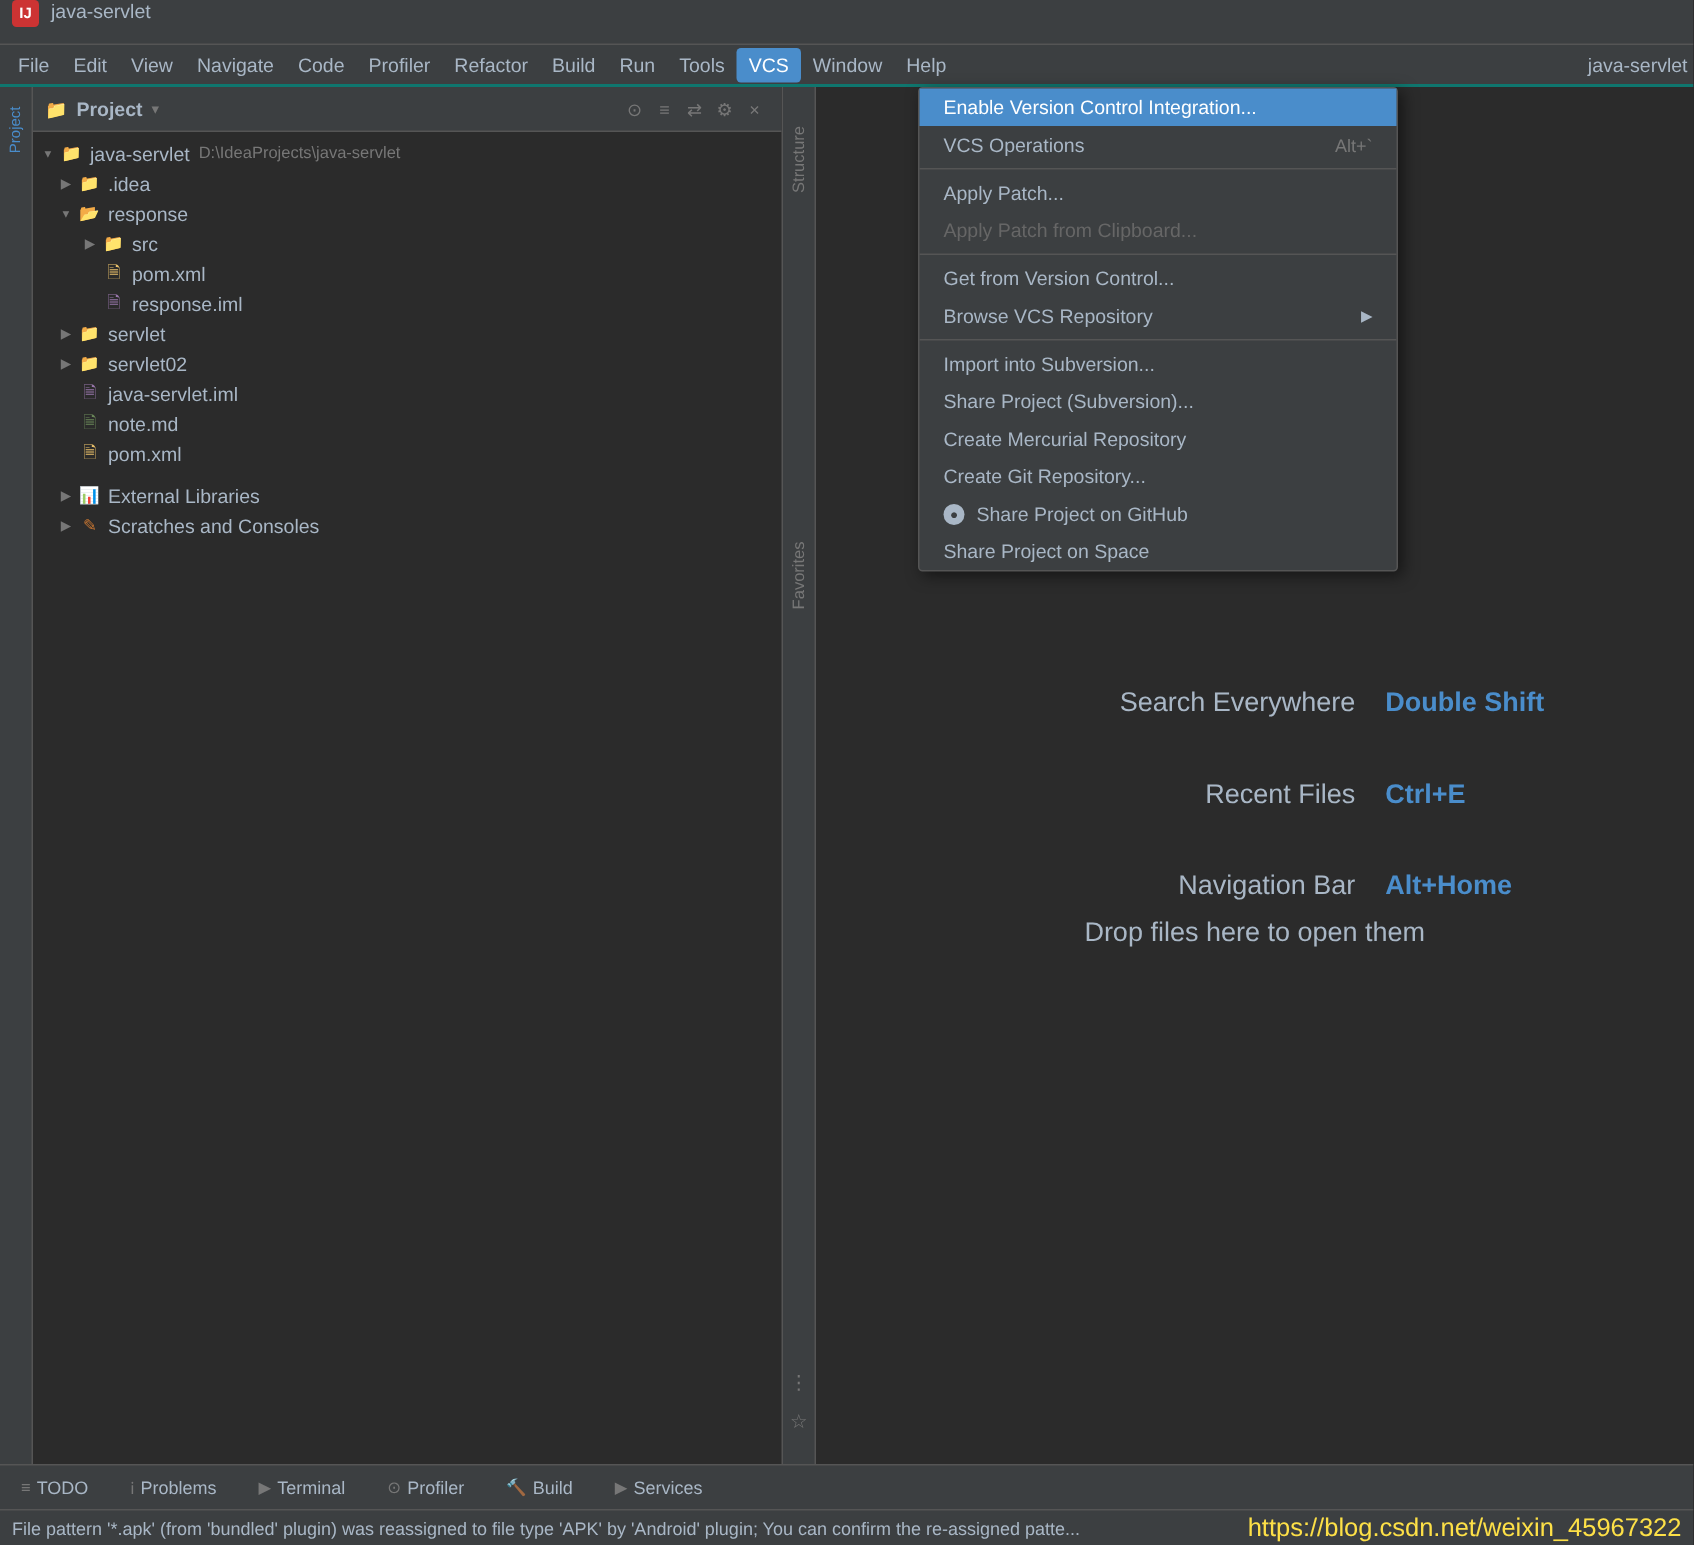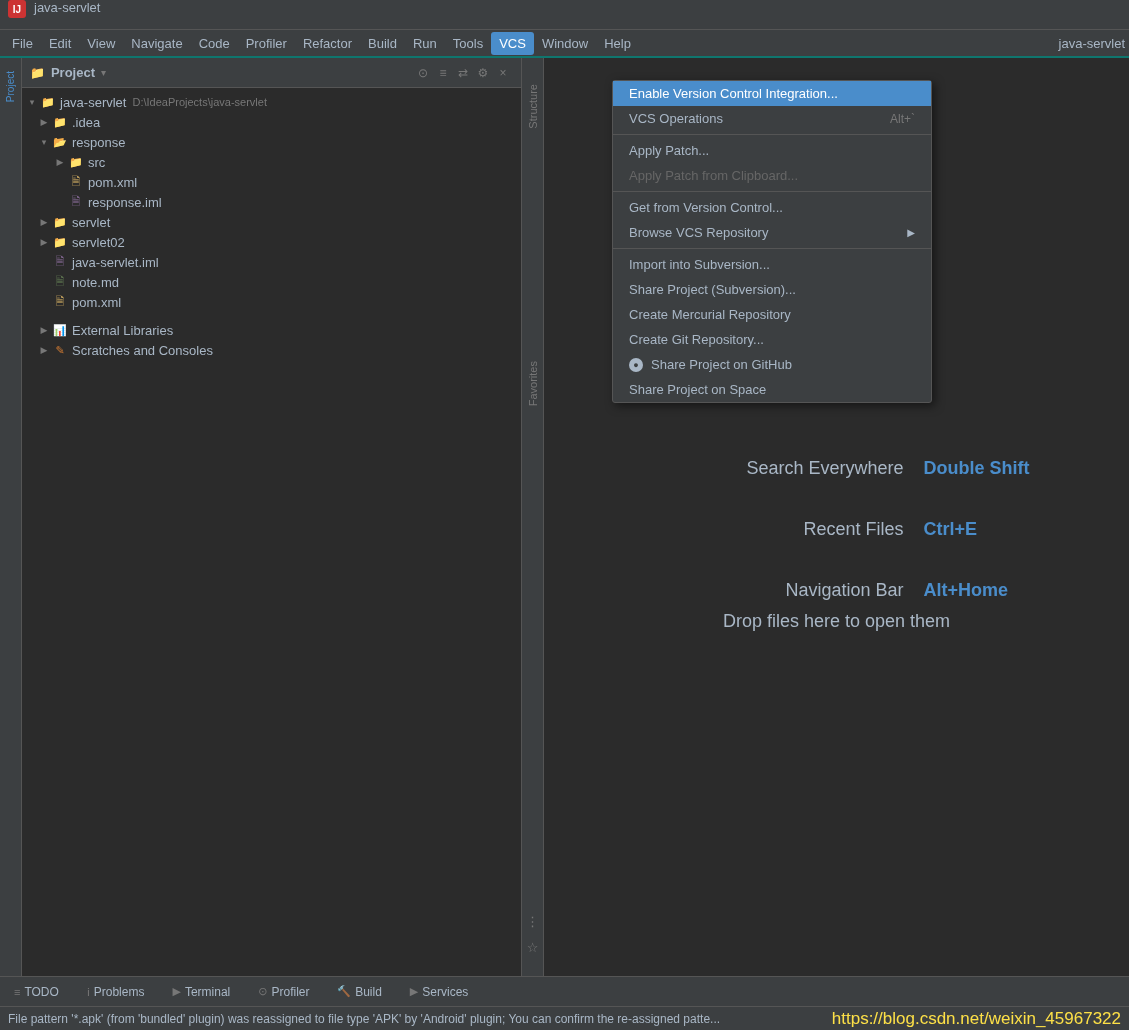--- a/index.html
+++ b/index.html
@@ -212,21 +212,20 @@
     #vcs-menu {
       position: absolute;
       top: 58px;
       left: 612px;
       width: 320px;
       background: #3c3f41;
       border: 1px solid #555;
       z-index: 100;
       box-shadow: 3px 3px 10px rgba(0,0,0,0.5);
       border-radius: 3px;
-      margin-top: 22px;
     }
     .vcs-menu-item {
       padding: 5px 16px;
       cursor: pointer;
       color: #a9b7c6;
       font-size: 13px;
       display: flex;
       align-items: center;
       gap: 8px;
       position: relative;

